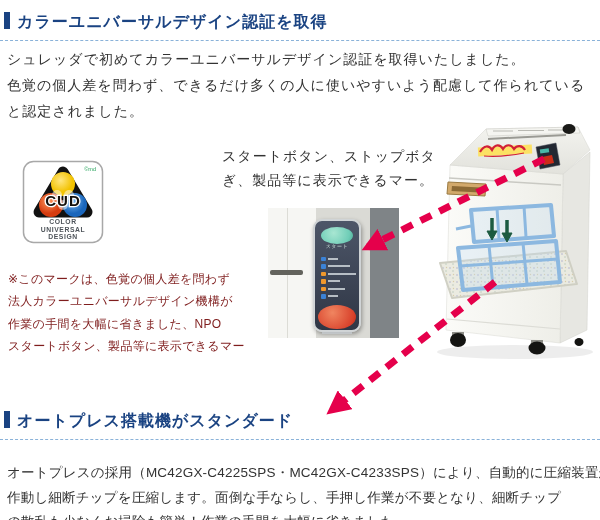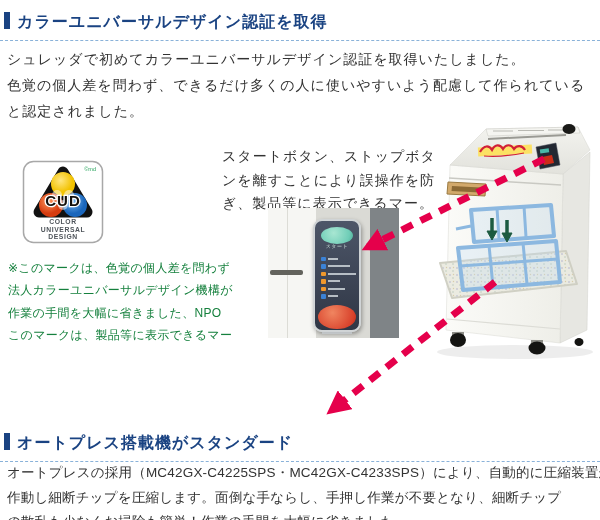--- a/index.html
+++ b/index.html
@@ -8,21 +8,21 @@
   
   .sec-head{position:absolute;left:0;right:0;padding:2px 0 7px 4px;
             border-bottom:1px dashed var(--rule-blue);
             font-size:16px;font-weight:bold;color:var(--heading-text);letter-spacing:1px;}
   .sec-head .bar{display:inline-block;width:6px;height:17px;background:var(--heading-bar);
             margin-right:7px;vertical-align:-2px;}
   
   .para{position:absolute;color:var(--body-text);}
   .para .ln{white-space:nowrap;}
   .p-intro{left:7px;top:46px;font-size:14px;line-height:26px;letter-spacing:1px;}
-  .p-note{left:8px;top:257px;font-size:12px;line-height:22.4px;letter-spacing:.3px;color:#15803d;}
+  .p-note{left:8px;top:268px;font-size:12px;line-height:22.4px;letter-spacing:.3px;color:#7f1d1d;}
   .p-callout{left:222px;top:145px;font-size:14px;line-height:23.5px;letter-spacing:1px;}
   .p-auto{left:7px;top:461px;font-size:13.5px;line-height:24.5px;letter-spacing:.2px;}
   
   .cud-svg{position:absolute;left:22px;top:160px;width:82px;height:84px;}
   .cud-acronym{font-size:15px;font-weight:bold;letter-spacing:1px;fill:#14100c;
                stroke:#fff;stroke-width:2.6px;paint-order:stroke;}
   .cud-cap{font-size:6.8px;font-weight:bold;fill:#4e545a;letter-spacing:.6px;}
   .cud-credit{font-size:5.5px;fill:var(--cud-green);}
   
   .photo{position:absolute;left:268px;top:208px;width:131px;height:130px;background:#e9e9e5;z-index:1;overflow:hidden;}
@@ -91,26 +91,25 @@
     <text x="41" y="64" text-anchor="middle" class="cud-cap">COLOR</text>
     <text x="41" y="71.5" text-anchor="middle" class="cud-cap">UNIVERSAL</text>
     <text x="41" y="79" text-anchor="middle" class="cud-cap">DESIGN</text>
     <text x="74" y="11" text-anchor="end" class="cud-credit">©md</text>
   </svg>
 
   <div class="para p-note">
     <div class="ln">※このマークは、色覚の個人差を問わず</div>
     <div class="ln">法人カラーユニバーサルデザイン機構が</div>
     <div class="ln">作業の手間を大幅に省きました、NPO</div>
-    <div class="ln">このマークは、製品等に表示できるマー</div>
+    <div class="ln">スタートボタン、製品等に表示できるマー</div>
   </div>
 
   <div class="para p-callout">
     <div class="ln">スタートボタン、ストップボタ</div>
-    <div class="ln">ンを離すことにより誤操作を防</div>
     <div class="ln">ぎ、製品等に表示できるマー。</div>
   </div>
 
   <div class="photo">
     <div class="ph-zone-white"></div>
     <div class="ph-zone-mid"></div>
     <div class="ph-zone-dark"></div>
     <div class="ph-seam"></div>
     <div class="ph-slot"></div>
     <div class="panel">
@@ -220,21 +219,21 @@
         <ellipse cx="579" cy="342" rx="4.5" ry="4" fill="#141412"></ellipse>
       </g>
     </g>
 
     <g>
       <path d="M544,159 L368,247" style="stroke:var(--arrow-pink)" stroke-width="7" stroke-dasharray="12 9" fill="none" marker-end="url(#ah)"></path>
       <path d="M495,282 L332,410" style="stroke:var(--arrow-pink)" stroke-width="7" stroke-dasharray="12 9" fill="none" marker-end="url(#ah)"></path>
     </g>
   </svg>
 
-  <div class="sec-head" style="top:431px">
+  <div class="sec-head" style="top:409px">
     <span class="bar"></span><span>オートプレス搭載機がスタンダード</span>
   </div>
 
   <div class="para p-auto">
     <div class="ln">オートプレスの採用（MC42GX-C4225SPS・MC42GX-C4233SPS）により、自動的に圧縮装置が</div>
     <div class="ln">作動し細断チップを圧縮します。面倒な手ならし、手押し作業が不要となり、細断チップ</div>
     <div class="ln">の散乱も少なくお掃除も簡単！作業の手間を大幅に省きました。</div>
   </div>
 
 </div>

